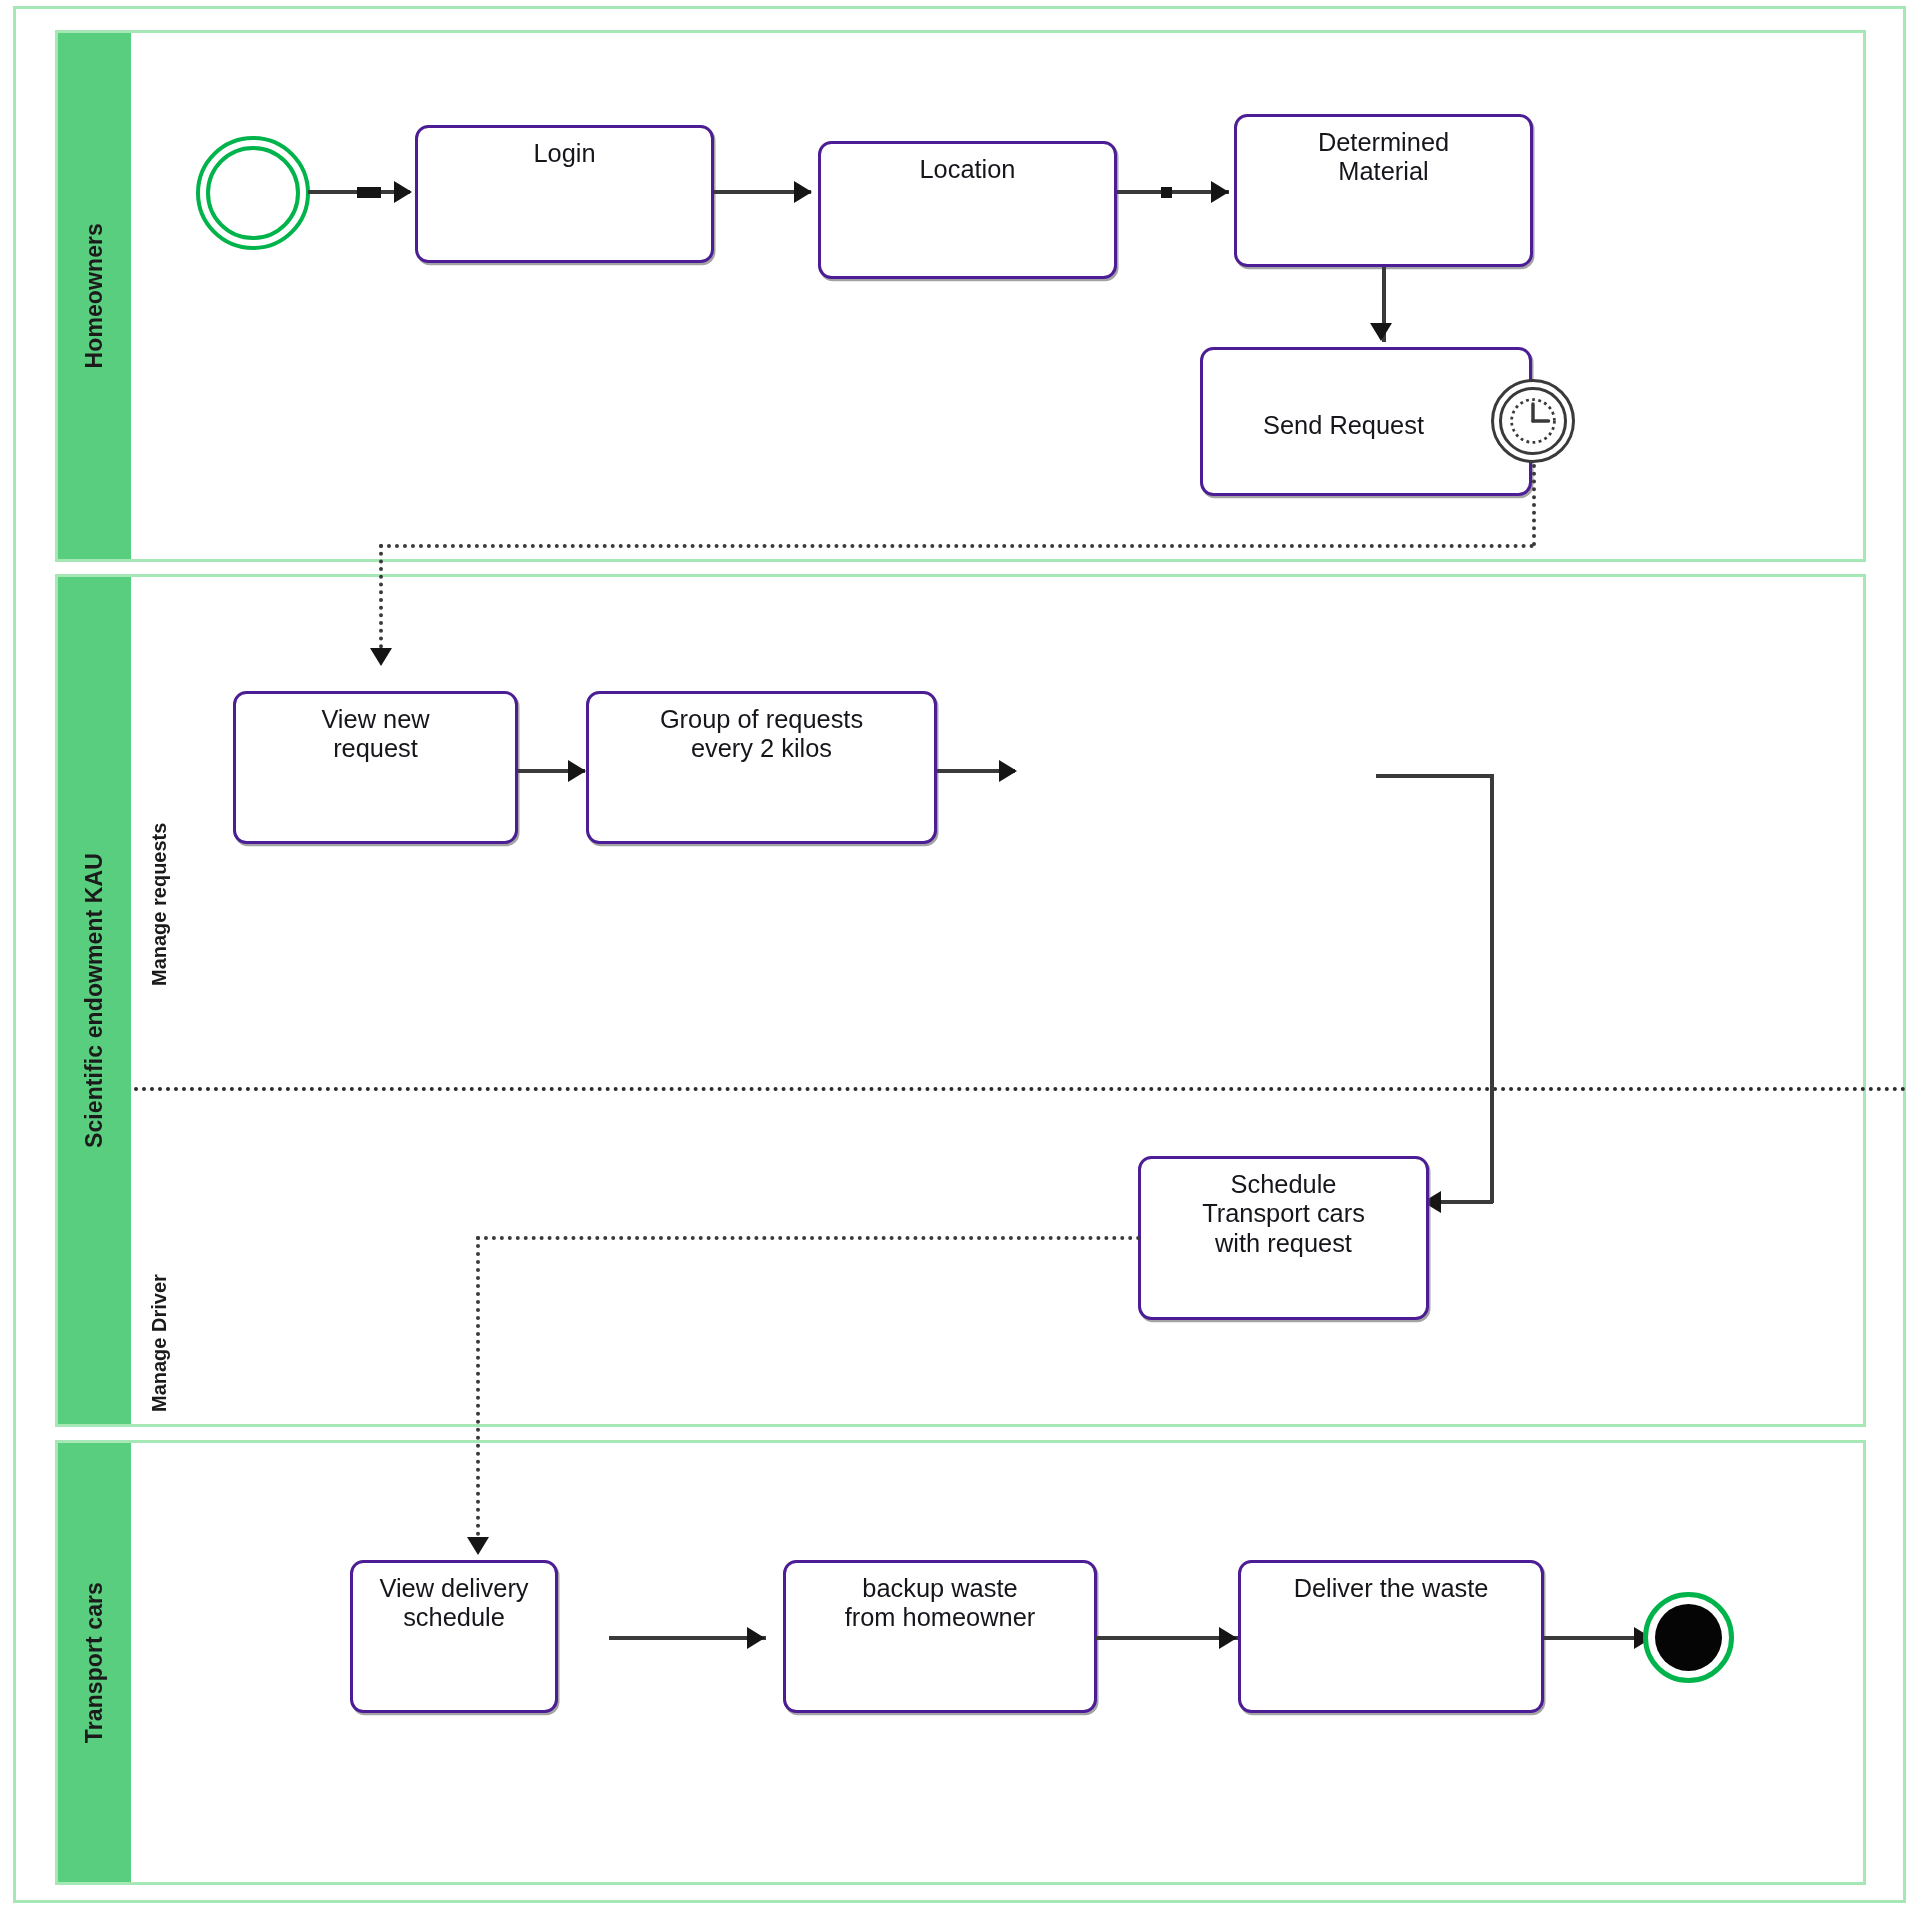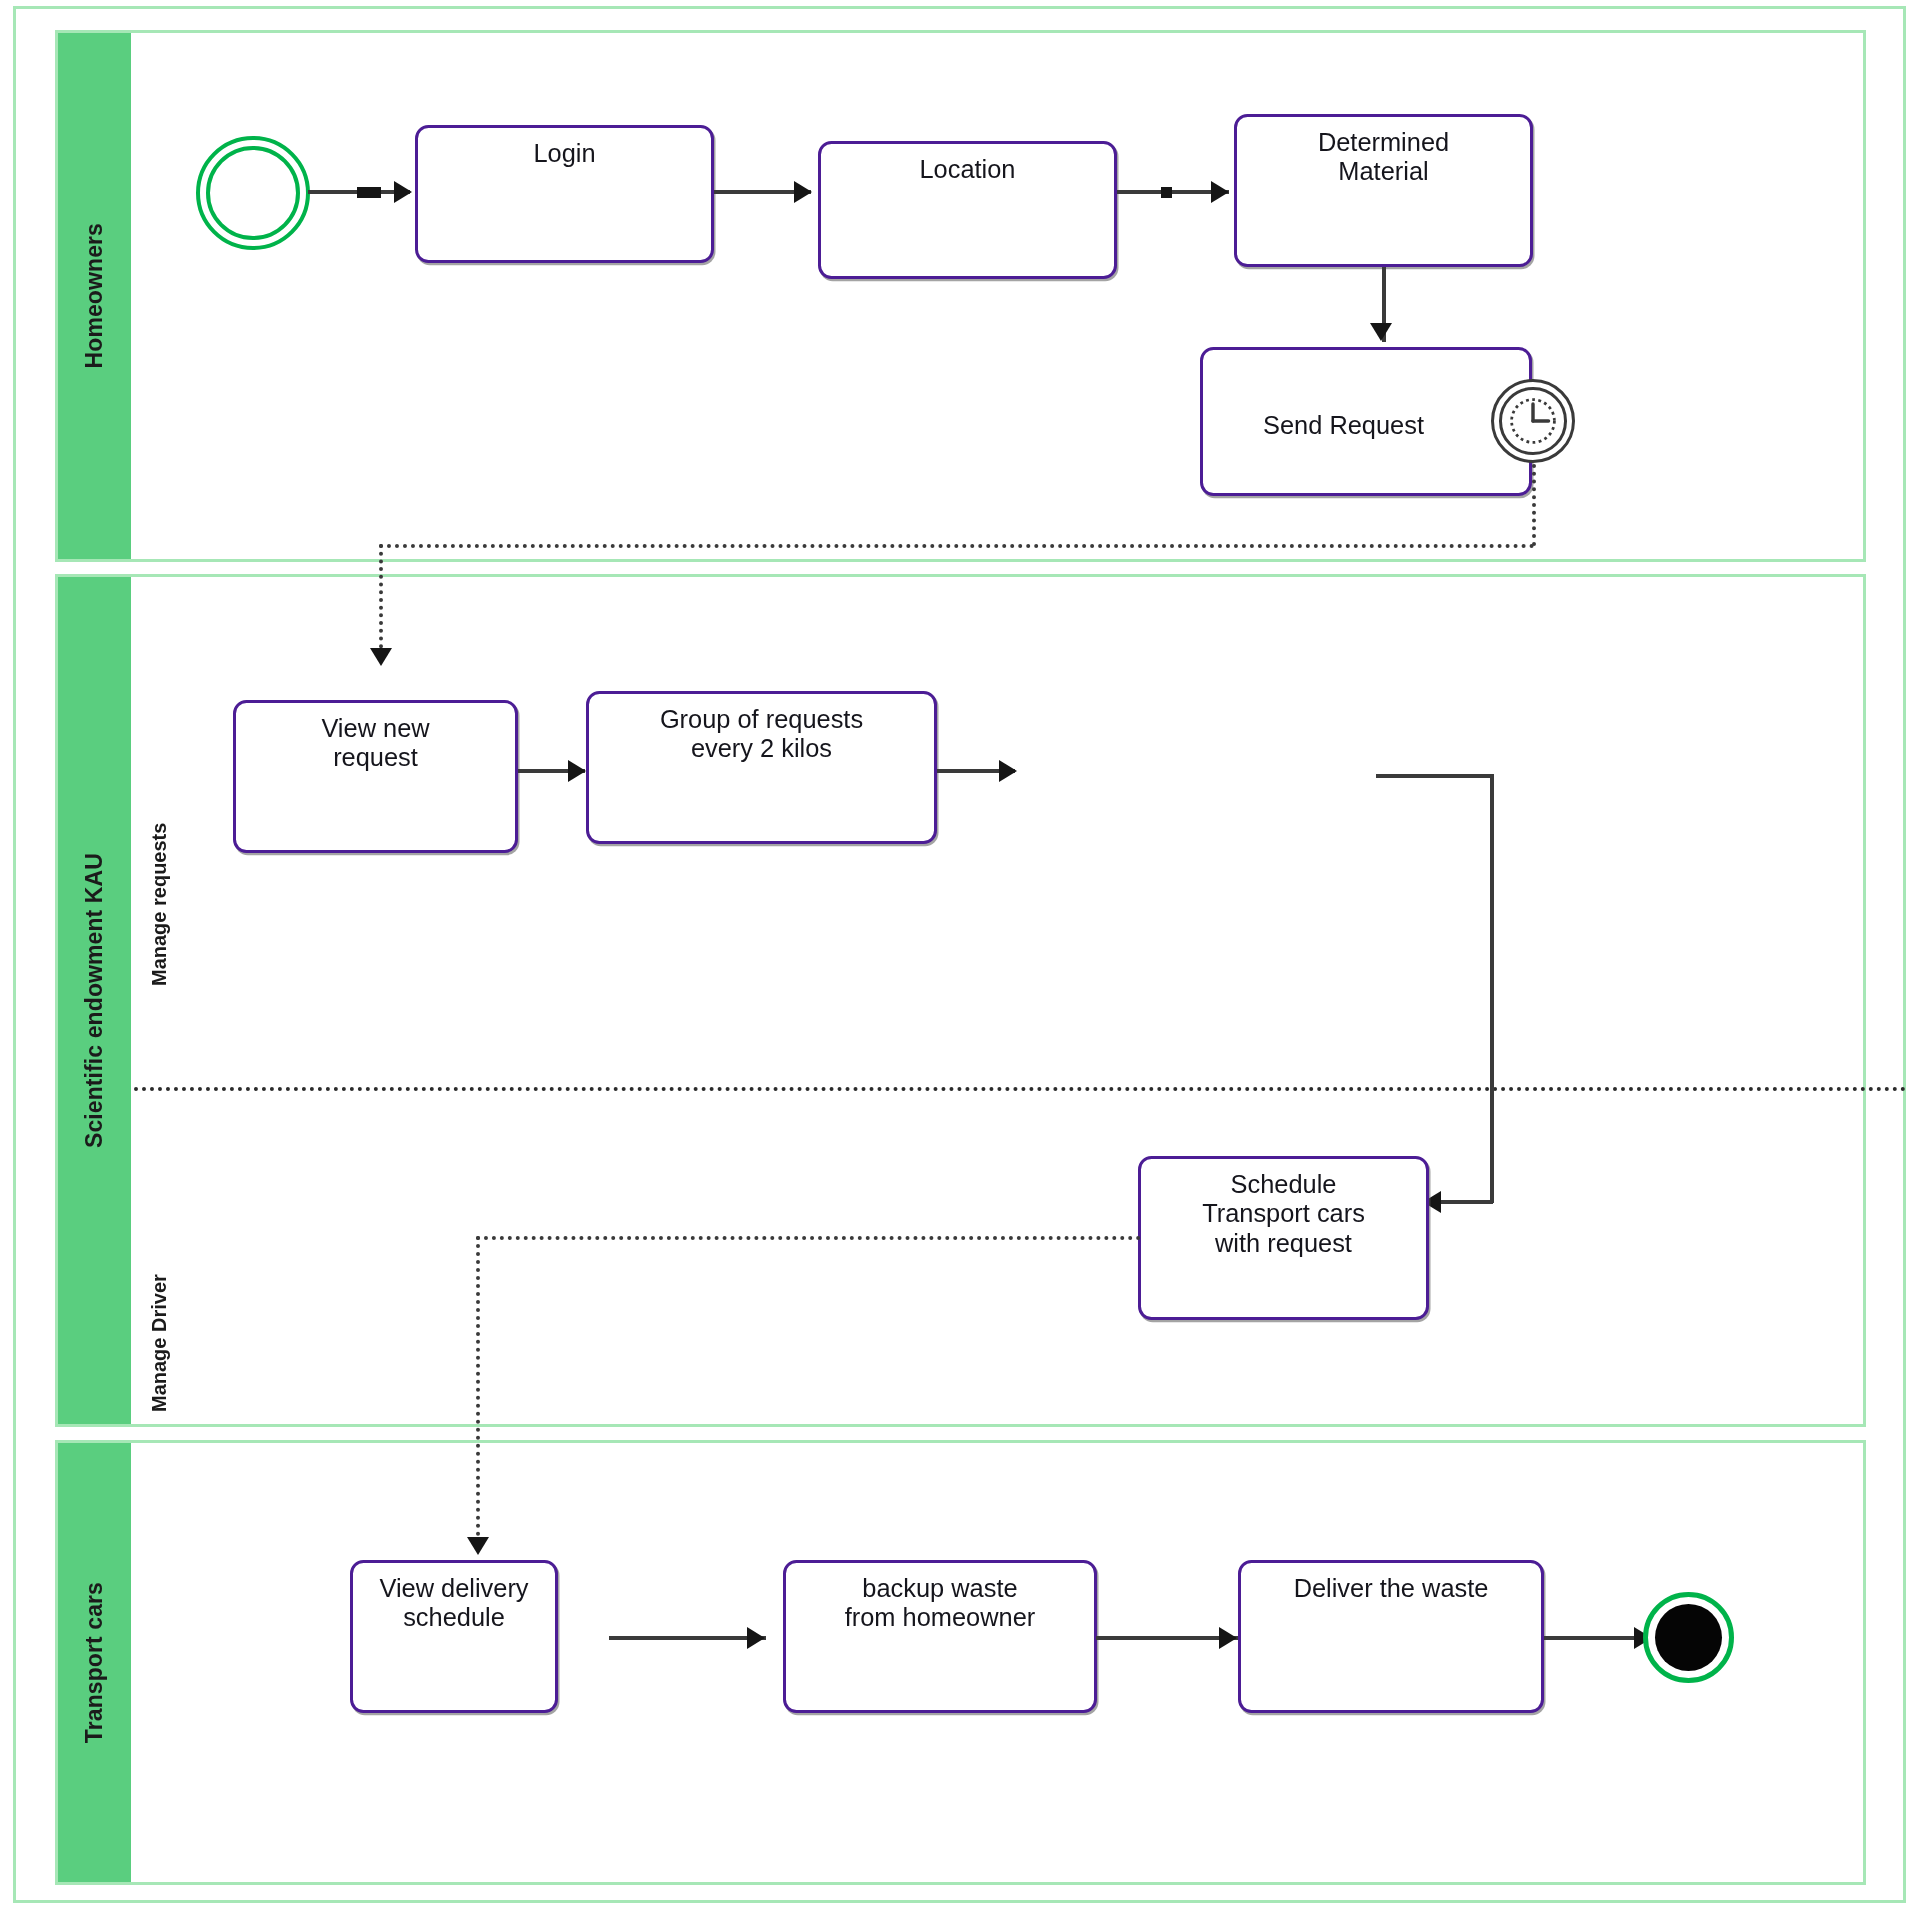--- a/index.html
+++ b/index.html
@@ -241,21 +241,21 @@
       <line x1="56.5" y1="56.5" x2="56.5" y2="32" stroke="#3a3a3a" stroke-width="5" stroke-linecap="round"></line>
       <line x1="56.5" y1="56.5" x2="79" y2="56.5" stroke="#3a3a3a" stroke-width="5" stroke-linecap="round"></line>
     </svg>
   </div>
 
   <div class="msg-v" style="left:1532px; top:464px; height:82px;"></div>
   <div class="msg-h" style="left:379px; top:544px; width:1156px;"></div>
   <div class="msg-v" style="left:379px; top:544px; height:112px;"></div>
   <div class="arrow arrow-down" style="left:370px; top:648px;"></div>
 
-  <div class="task" style="left:233px; top:691px; width:285px; height:153px;margin-top:9px;">
+  <div class="task" style="left:233px; top:691px; width:285px; height:153px;">
     <span class="task-label">View new
 request</span>
   </div>
 
   <div class="conn conn-h" style="left:518px; top:769px; width:67px;"></div>
   <div class="arrow arrow-right" style="left:568px; top:760px;"></div>
 
   <div class="task" style="left:586px; top:691px; width:351px; height:153px;">
     <span class="task-label">Group of requests
 every 2 kilos</span>

